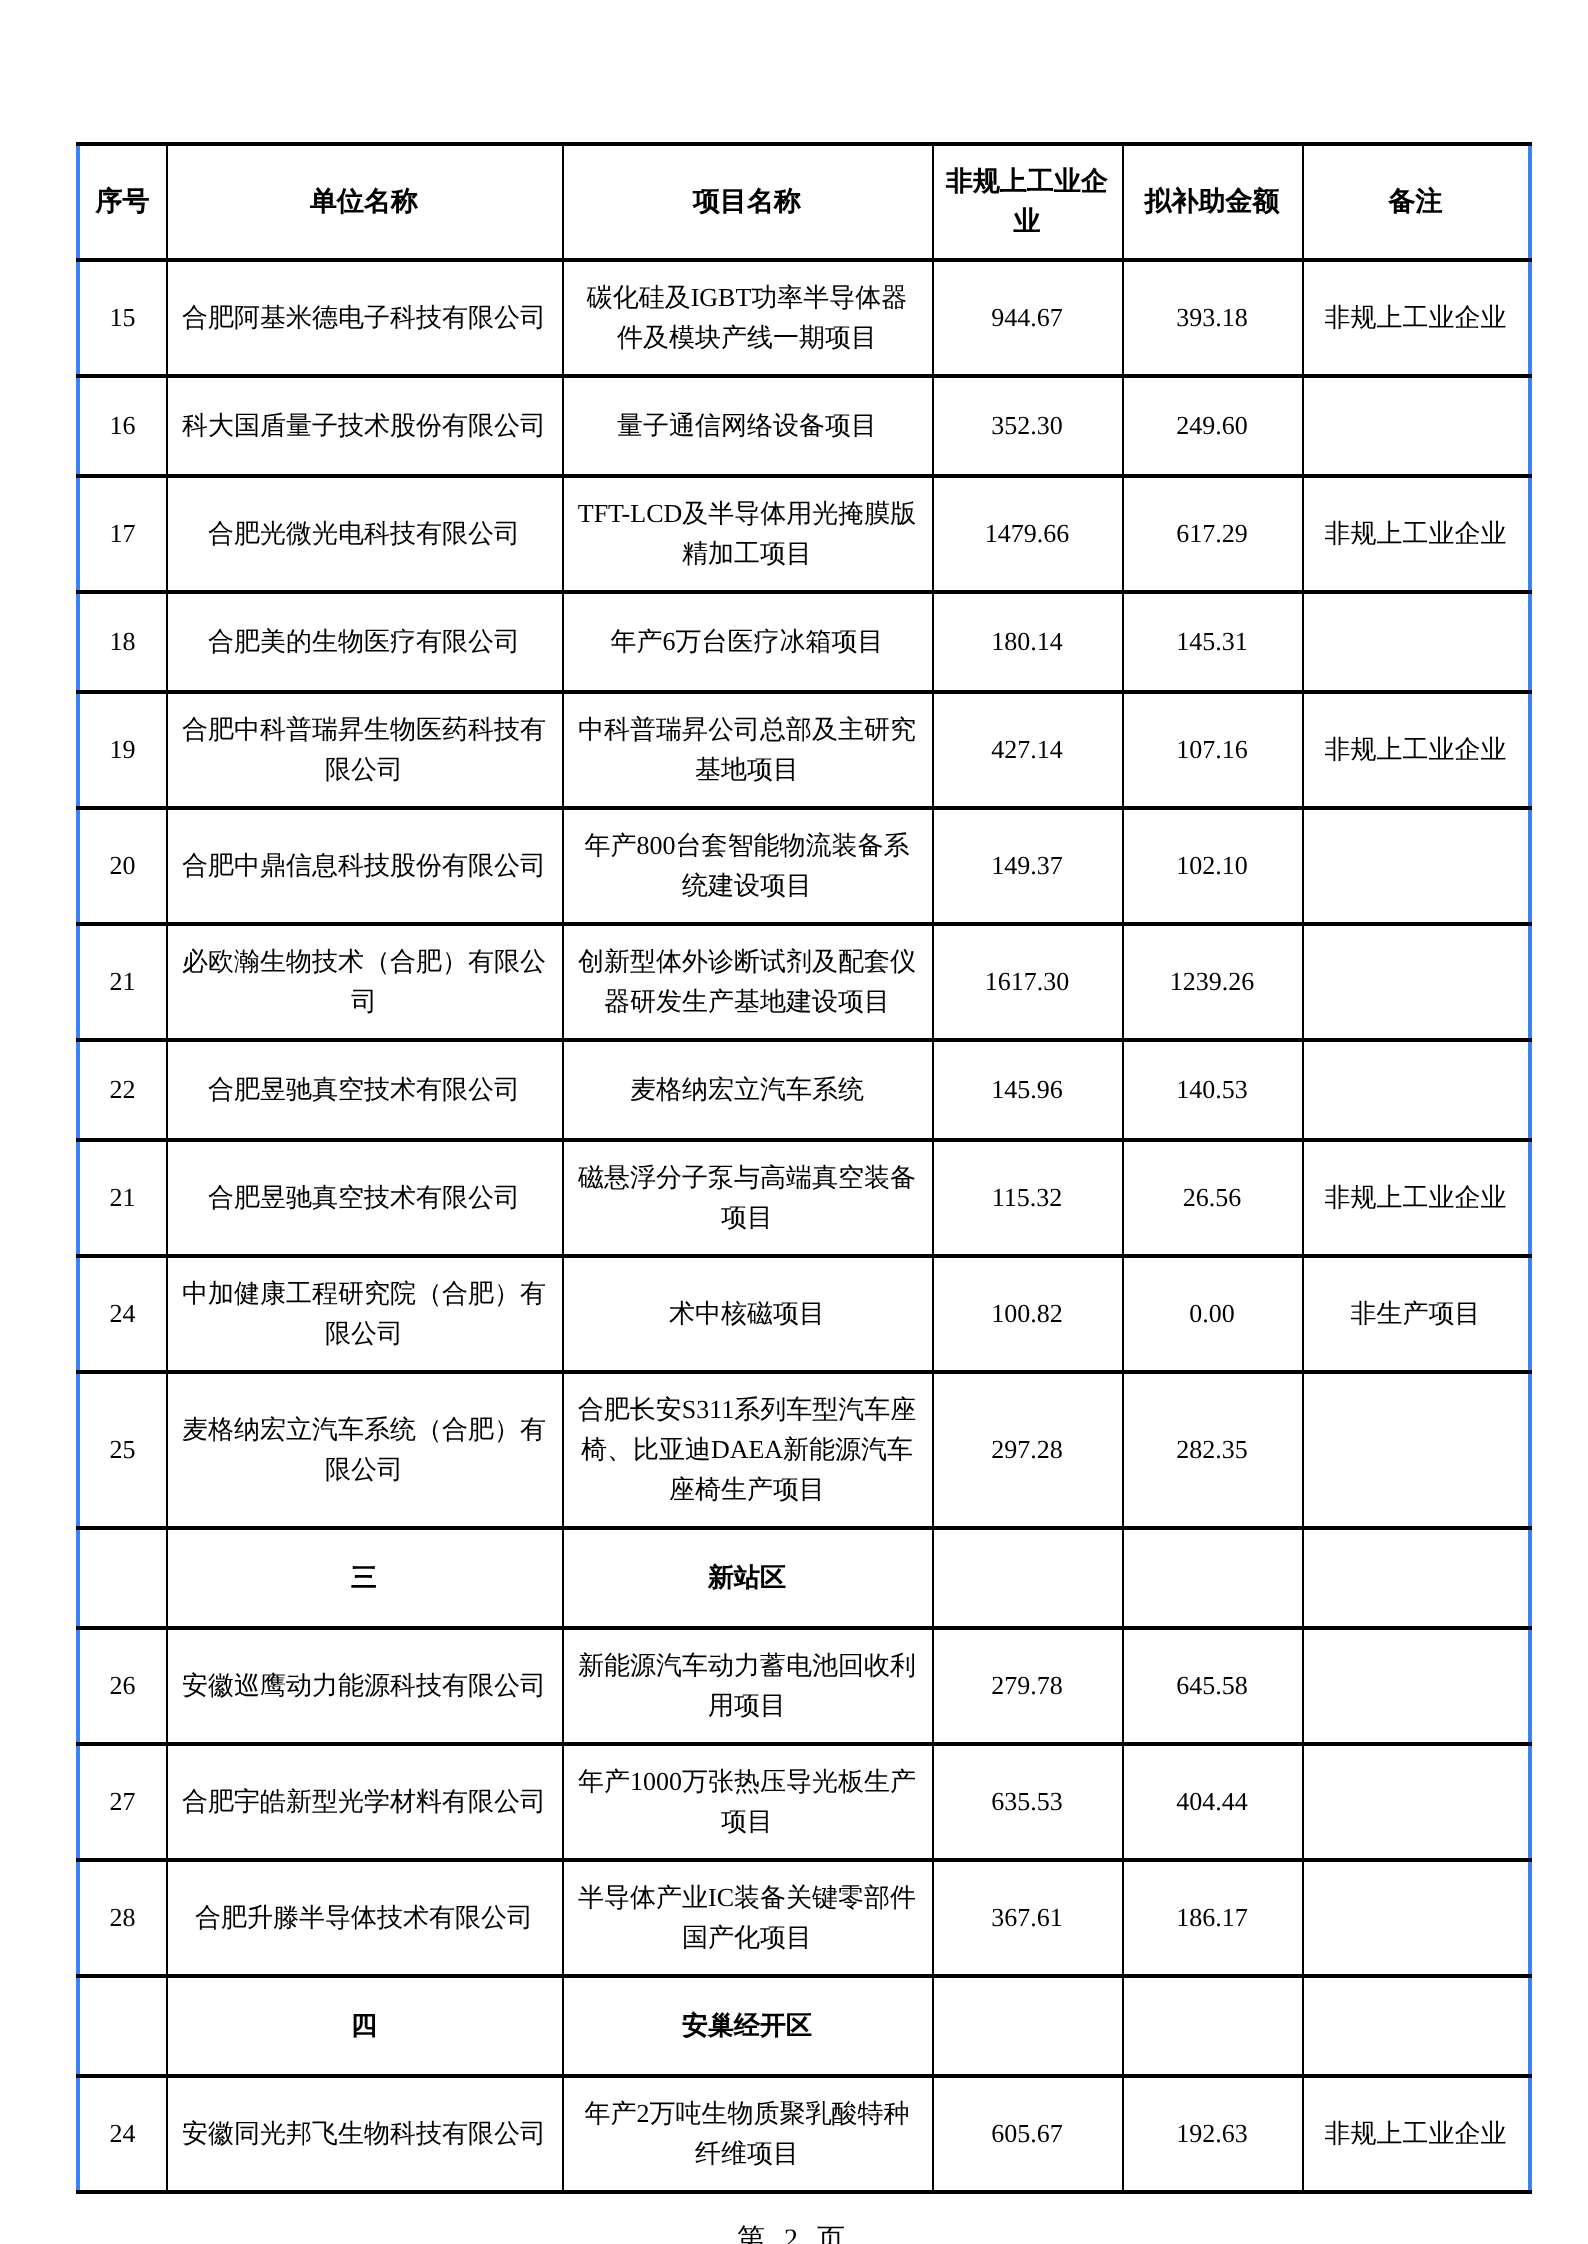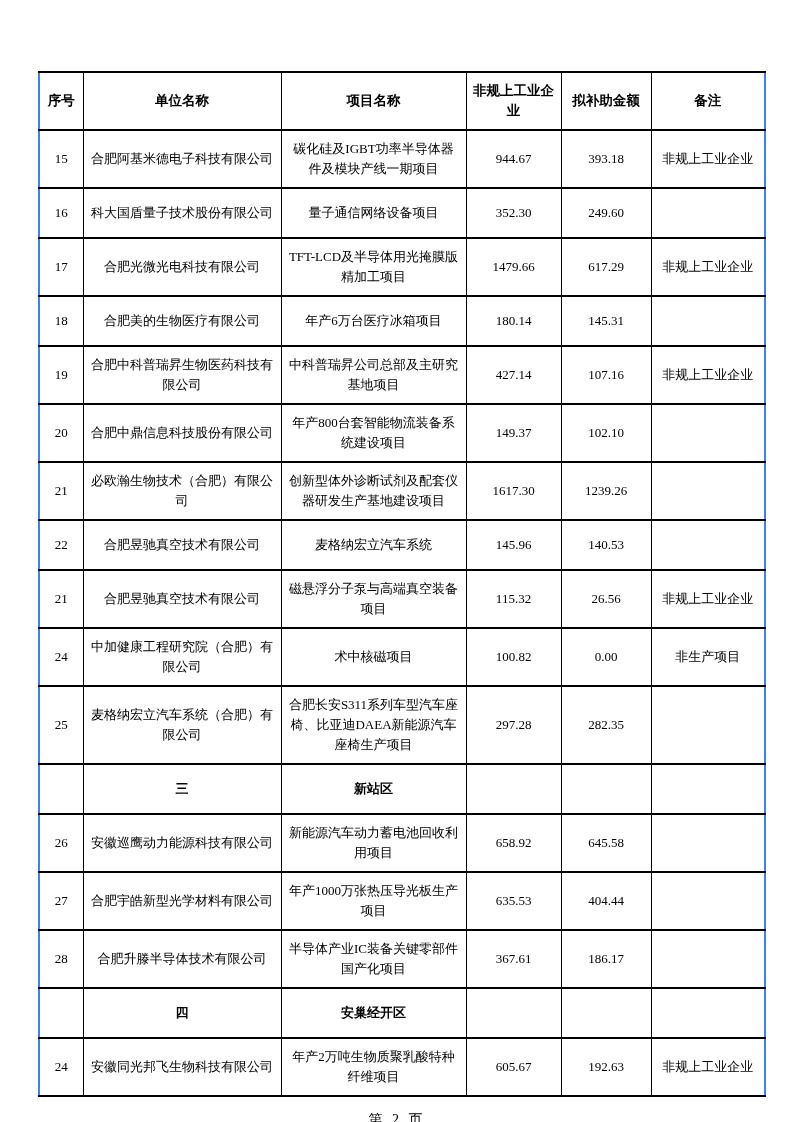--- a/index.html
+++ b/index.html
@@ -179,21 +179,21 @@
           <td>三</td>
           <td>新站区</td>
           <td></td>
           <td></td>
           <td></td>
         </tr>
         <tr>
           <td>26</td>
           <td>安徽巡鹰动力能源科技有限公司</td>
           <td>新能源汽车动力蓄电池回收利用项目</td>
-          <td>658.92</td>
+          <td>279.78</td>
           <td>645.58</td>
           <td></td>
         </tr>
         <tr>
           <td>27</td>
           <td>合肥宇皓新型光学材料有限公司</td>
           <td>年产1000万张热压导光板生产项目</td>
           <td>635.53</td>
           <td>404.44</td>
           <td></td>

